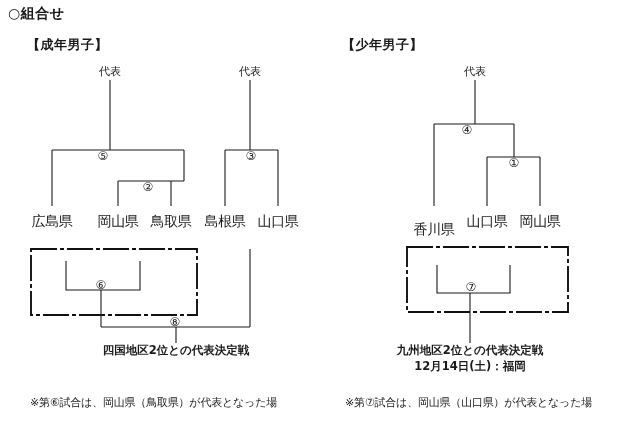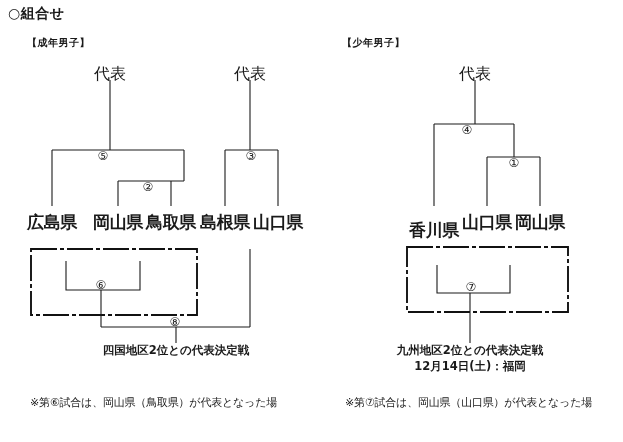--- a/index.html
+++ b/index.html
@@ -7,23 +7,23 @@
     width:623px;height:442px;
     background:#ffffff;
     font-family:"DejaVu Sans","Liberation Sans",sans-serif;
     color:#1a1a1a;
     overflow:hidden;
     position:relative;
   }
   #root{position:absolute;left:0;top:0;width:623px;height:442px;}
   .txt{position:absolute;white-space:nowrap;line-height:1;}
   .page-title{font-size:14px;font-weight:600;letter-spacing:0.5px;}
-  .section-title{font-size:10px;font-weight:700;letter-spacing:0.5px;}
-  .rep-label{font-size:16px;font-weight:500;}
-  .team{font-size:17px;font-weight:700;letter-spacing:-0.3px;}
+  .section-title{font-size:13px;font-weight:700;letter-spacing:0.5px;}
+  .rep-label{font-size:11px;font-weight:500;}
+  .team{font-size:14px;font-weight:400;letter-spacing:-0.3px;}
   .match-no{font-size:12px;font-weight:500;}
   .final-text{font-size:11.5px;font-weight:700;text-align:right;}
   .note{font-size:11px;font-weight:500;line-height:1.45;letter-spacing:-0.2px;}
   svg.lines{position:absolute;left:0;top:0;width:623px;height:442px;pointer-events:none;}
   .ln{stroke:#1a1a1a;stroke-width:1.1;fill:none;}
   .boxline{stroke:#111;stroke-width:1.9;fill:none;stroke-dasharray:26 3 4 3;}
   .ctr{transform:translateX(-50%);}
 </style>
 </head>
 <body>

